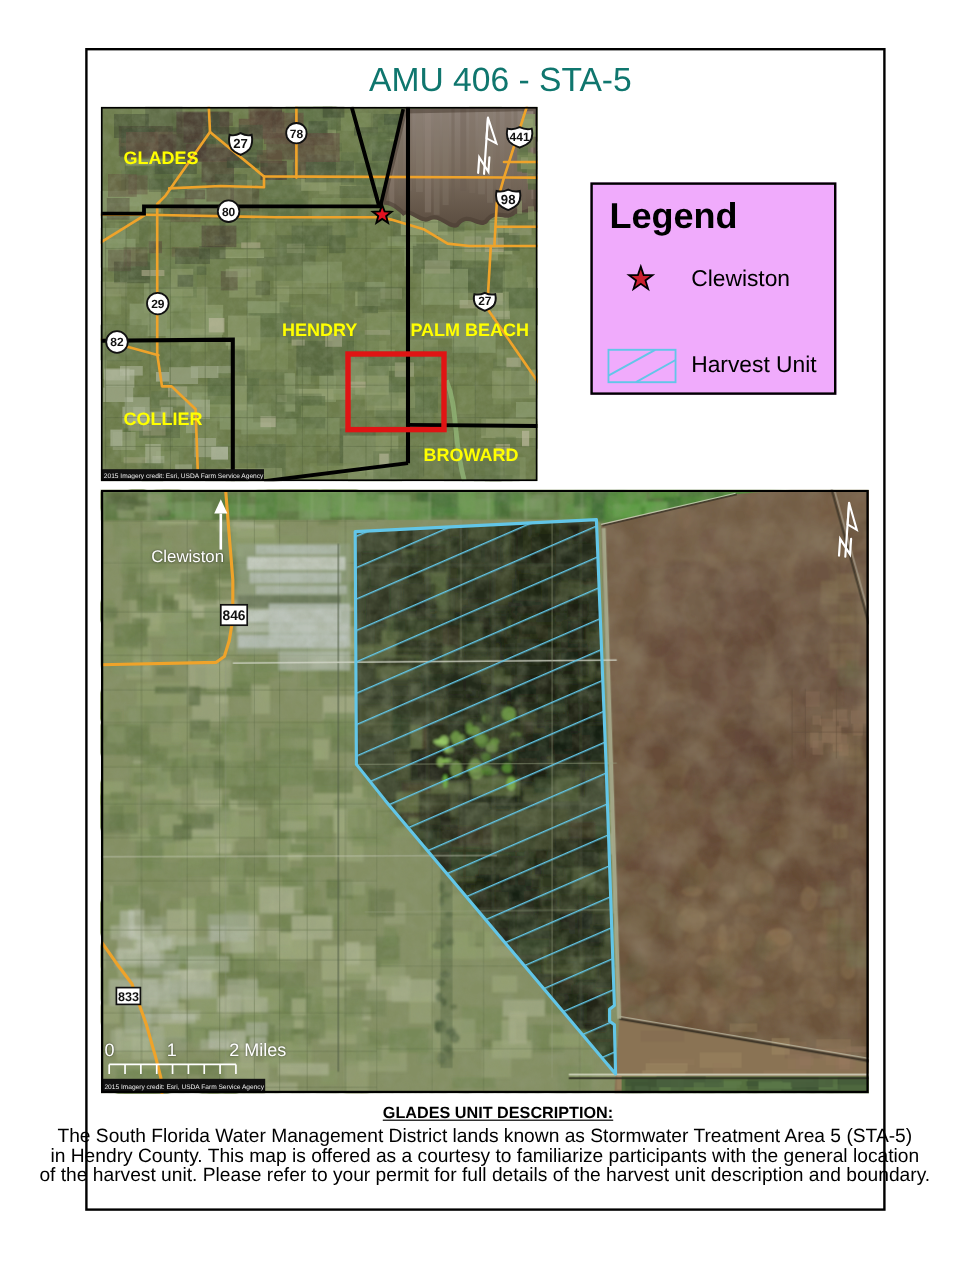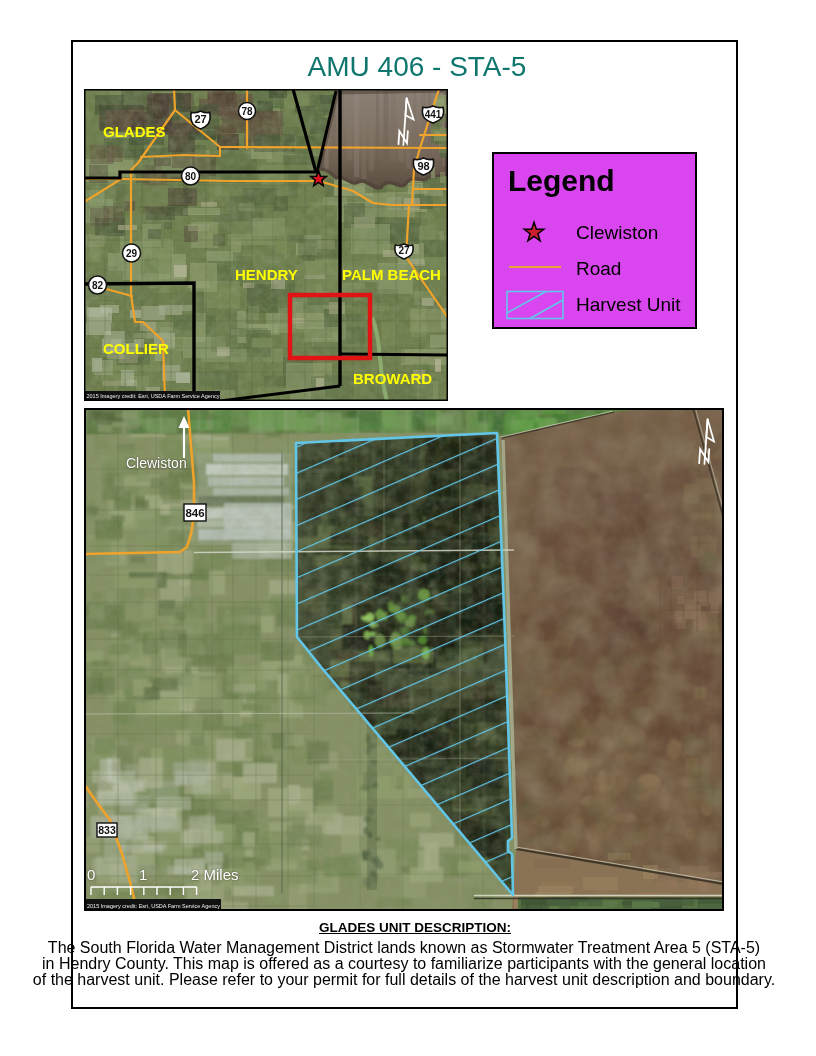--- a/index.html
+++ b/index.html
@@ -6,21 +6,21 @@
           font-family:"Liberation Sans", sans-serif; overflow:hidden; }
   .frame { position:absolute; left:71px; top:40px; width:667px; height:969px;
            border:2px solid #000; box-sizing:border-box; }
   .title { position:absolute; left:417px; top:51px; transform:translateX(-50%);
            font-size:28px; color:#0f766e; white-space:nowrap; }
   .inset { position:absolute; left:84px; top:89px; }
   .mainmap { position:absolute; left:84px; top:408px; }
   .cl { font-size:15px; font-weight:bold; fill:#ffff00; font-family:"Liberation Sans",sans-serif; }
   svg text { font-family:"Liberation Sans",sans-serif; }
   .legend { position:absolute; left:492px; top:152px; width:205px; height:177px;
-            border:2px solid #000; box-sizing:border-box; background:#d946ef; }
+            border:2px solid #000; box-sizing:border-box; background:#f0abfc; }
   .ltitle { position:absolute; left:14px; top:10px; font-size:30px; font-weight:bold; color:#000; }
   .lrow { position:absolute; left:12px; height:30px; width:190px; }
   .lrow svg { vertical-align:middle; }
   .ltext { position:absolute; left:70px; top:50%; transform:translateY(-50%);
            font-size:19px; color:#000; white-space:nowrap; }
   .deschead { position:absolute; left:415px; top:920px; transform:translateX(-50%);
               font-size:13.5px; font-weight:bold; text-decoration:underline; color:#000; white-space:nowrap; }
   .desc { position:absolute; left:404px; top:940px; transform:translateX(-50%);
           font-size:16px; color:#000; text-align:center; line-height:16px; white-space:nowrap; }
 </style></head>
@@ -564,26 +564,20 @@
 
   <div class="ltitle">Legend</div>
 
   <div class="lrow" style="top:64px;">
     <svg width="58" height="26" viewBox="0 0 58 26">
           <polygon points="28.0,4.2 30.4,11.2 37.8,11.3 31.9,15.7 34.1,22.8 28.0,18.5 21.9,22.8 24.1,15.7 18.2,11.3 25.6,11.2" fill="#cc2030" stroke="#000" stroke-width="1.5" stroke-linejoin="miter"></polygon>
         </svg>
     <span class="ltext">Clewiston</span>
   </div>
 
-  <div class="lrow" style="top:100px;">
-    <svg width="58" height="26" viewBox="0 0 58 26">
-          <line x1="3" y1="13" x2="55" y2="13" stroke="#e8a33d" stroke-width="2"></line>
-        </svg>
-    <span class="ltext">Road</span>
-  </div>
 
   <div class="lrow" style="top:136px;">
     <svg width="58" height="30" viewBox="0 0 58 30">
           <rect x="1" y="1.5" width="56" height="27" fill="none" stroke="#62c6e8" stroke-width="1.6"></rect>
           <line x1="1" y1="23" x2="40" y2="1.5" stroke="#62c6e8" stroke-width="1.6"></line>
           <line x1="24" y1="28.5" x2="57" y2="10" stroke="#62c6e8" stroke-width="1.6"></line>
         </svg>
     <span class="ltext">Harvest Unit</span>
   </div>
 </div>

